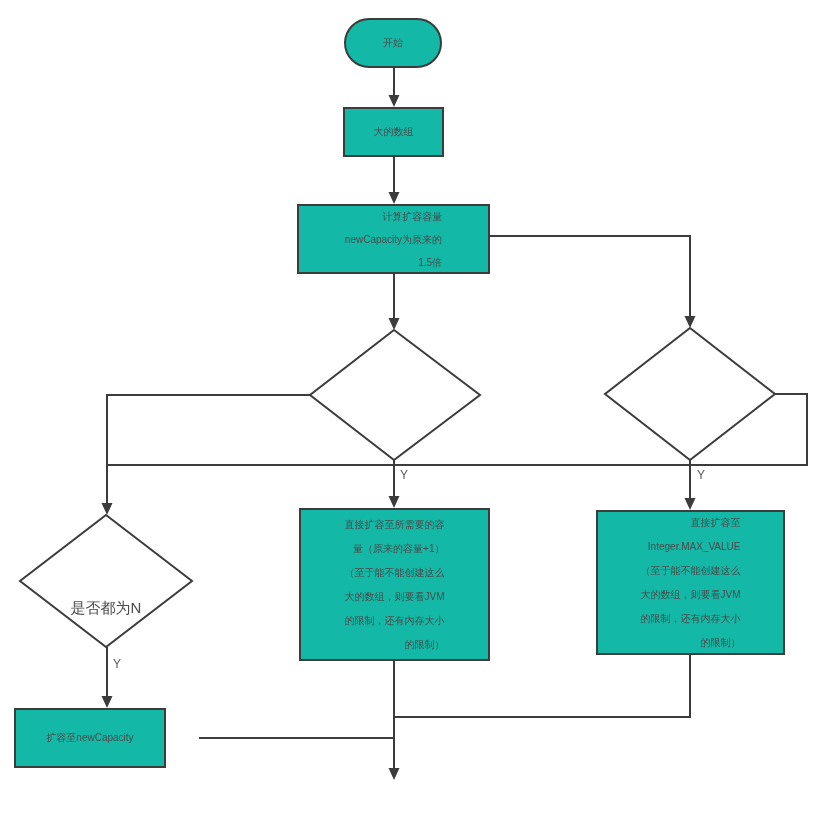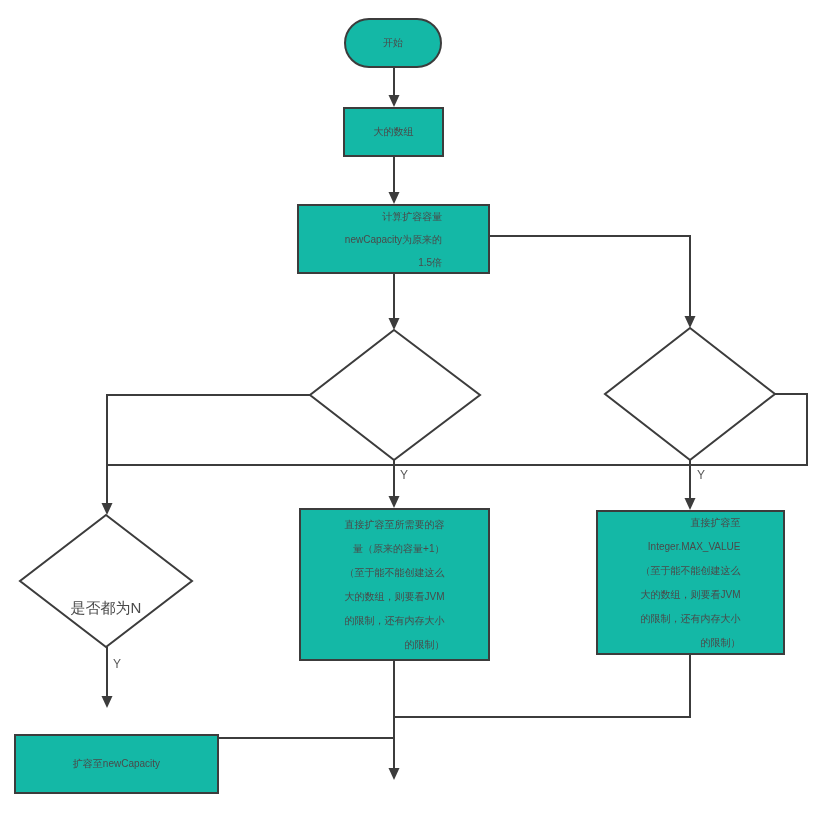--- a/index.html
+++ b/index.html
@@ -108,21 +108,21 @@
 的限制，还有内存大小
 的限制）</div>
 
   <div class="node" style="left:596px;top:510px;width:189px;height:145px;">直接扩容至
 Integer.MAX_VALUE
 （至于能不能创建这么
 大的数组，则要看JVM
 的限制，还有内存大小
 的限制）</div>
 
-  <div class="node" style="left:14px;top:708px;width:205px;height:60px;margin-top:26px;">扩容至newCapacity</div>
+  <div class="node" style="left:14px;top:708px;width:152px;height:60px;">扩容至newCapacity</div>
 
 
 
 
   <div class="diamond-label" style="left:21px;top:569px;width:170px;height:24px;margin-top:27px;">是否都为N</div>
 
   <div class="edge-label" style="left:400px;top:468px;">Y</div>
 
   <div class="edge-label" style="left:697px;top:468px;">Y</div>
 

